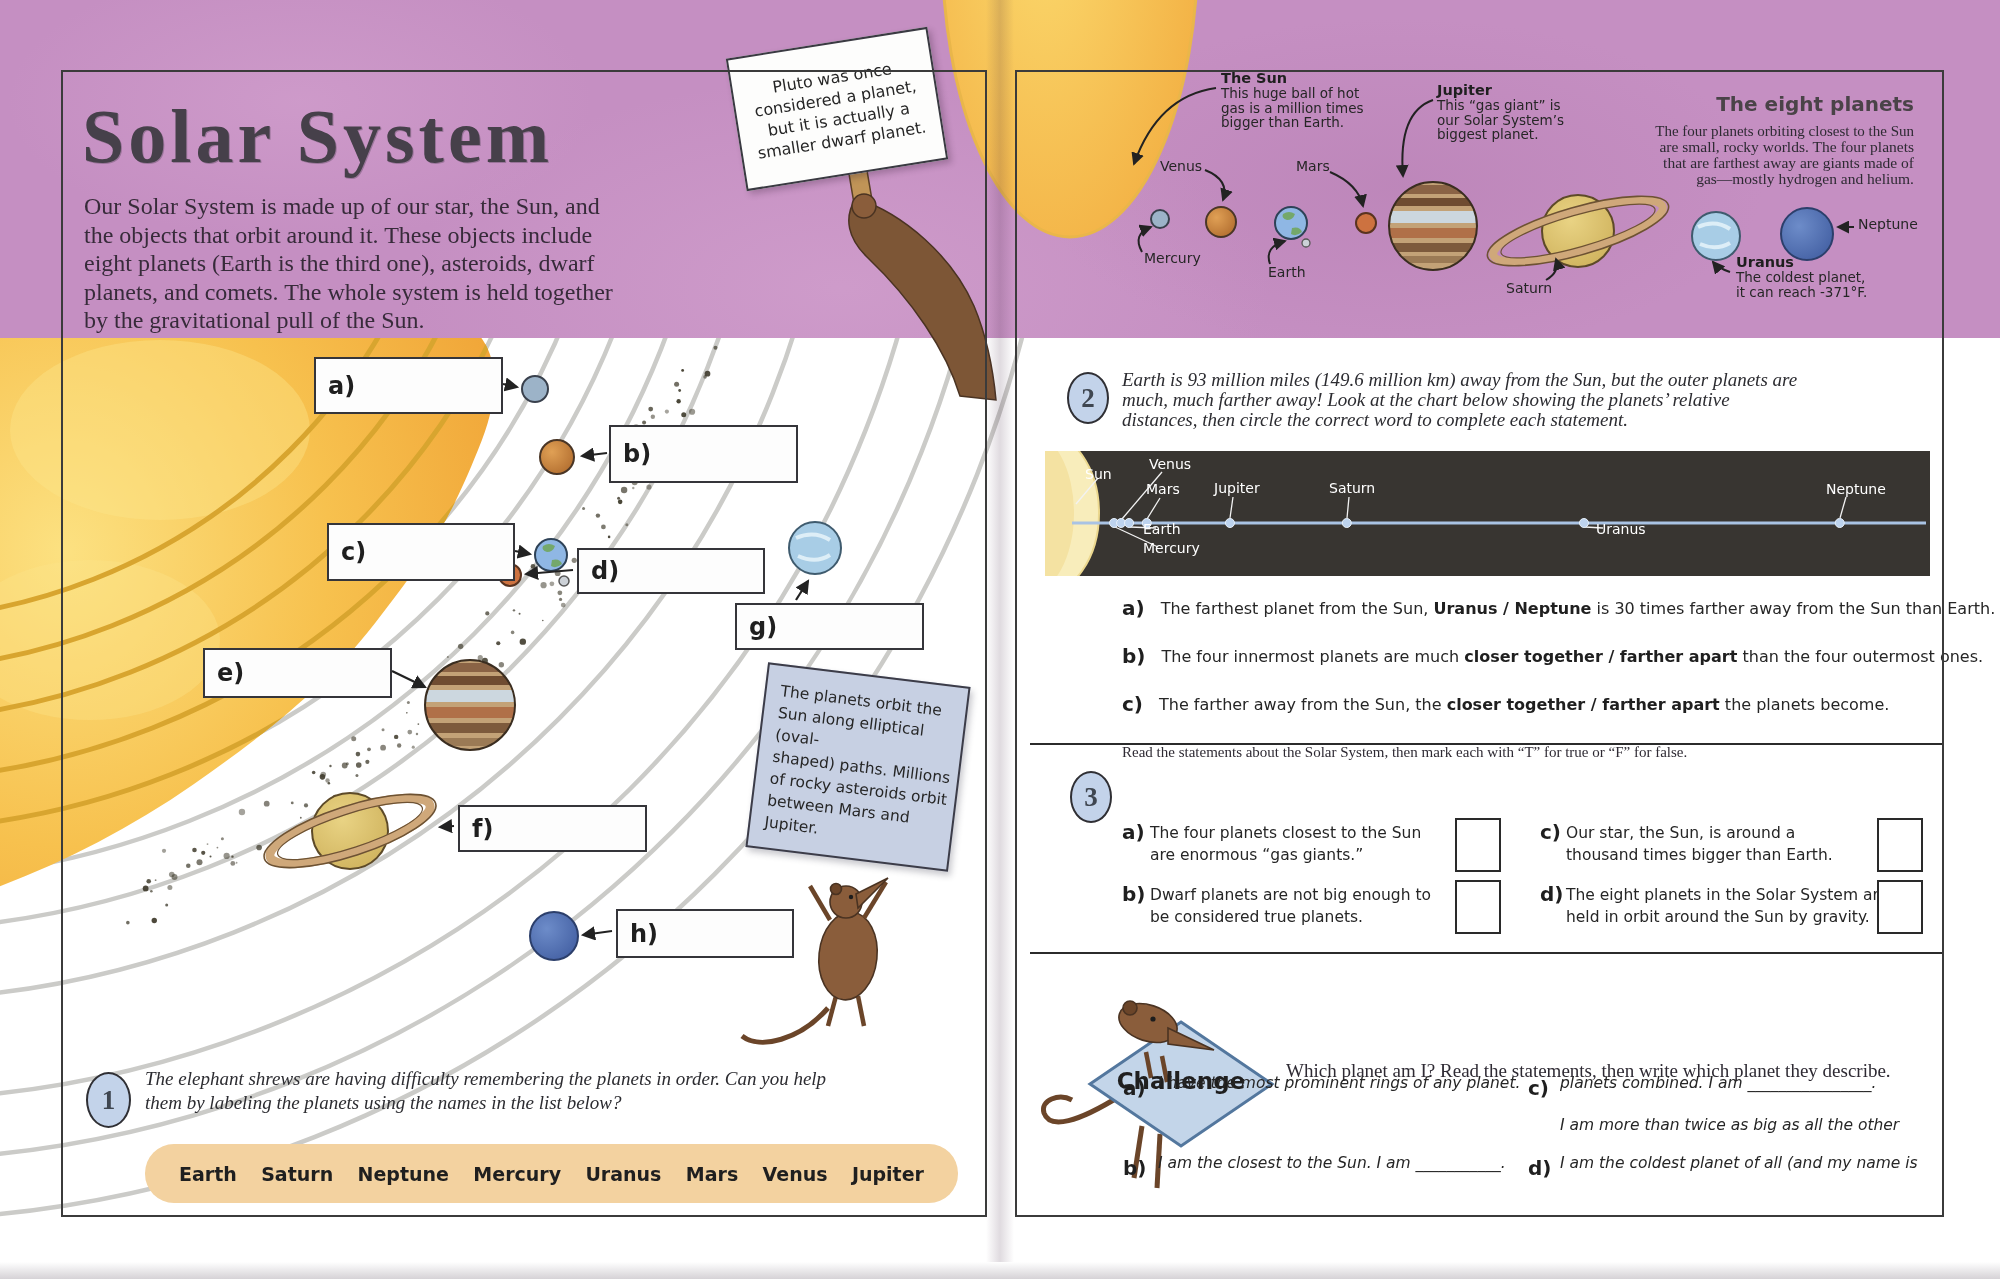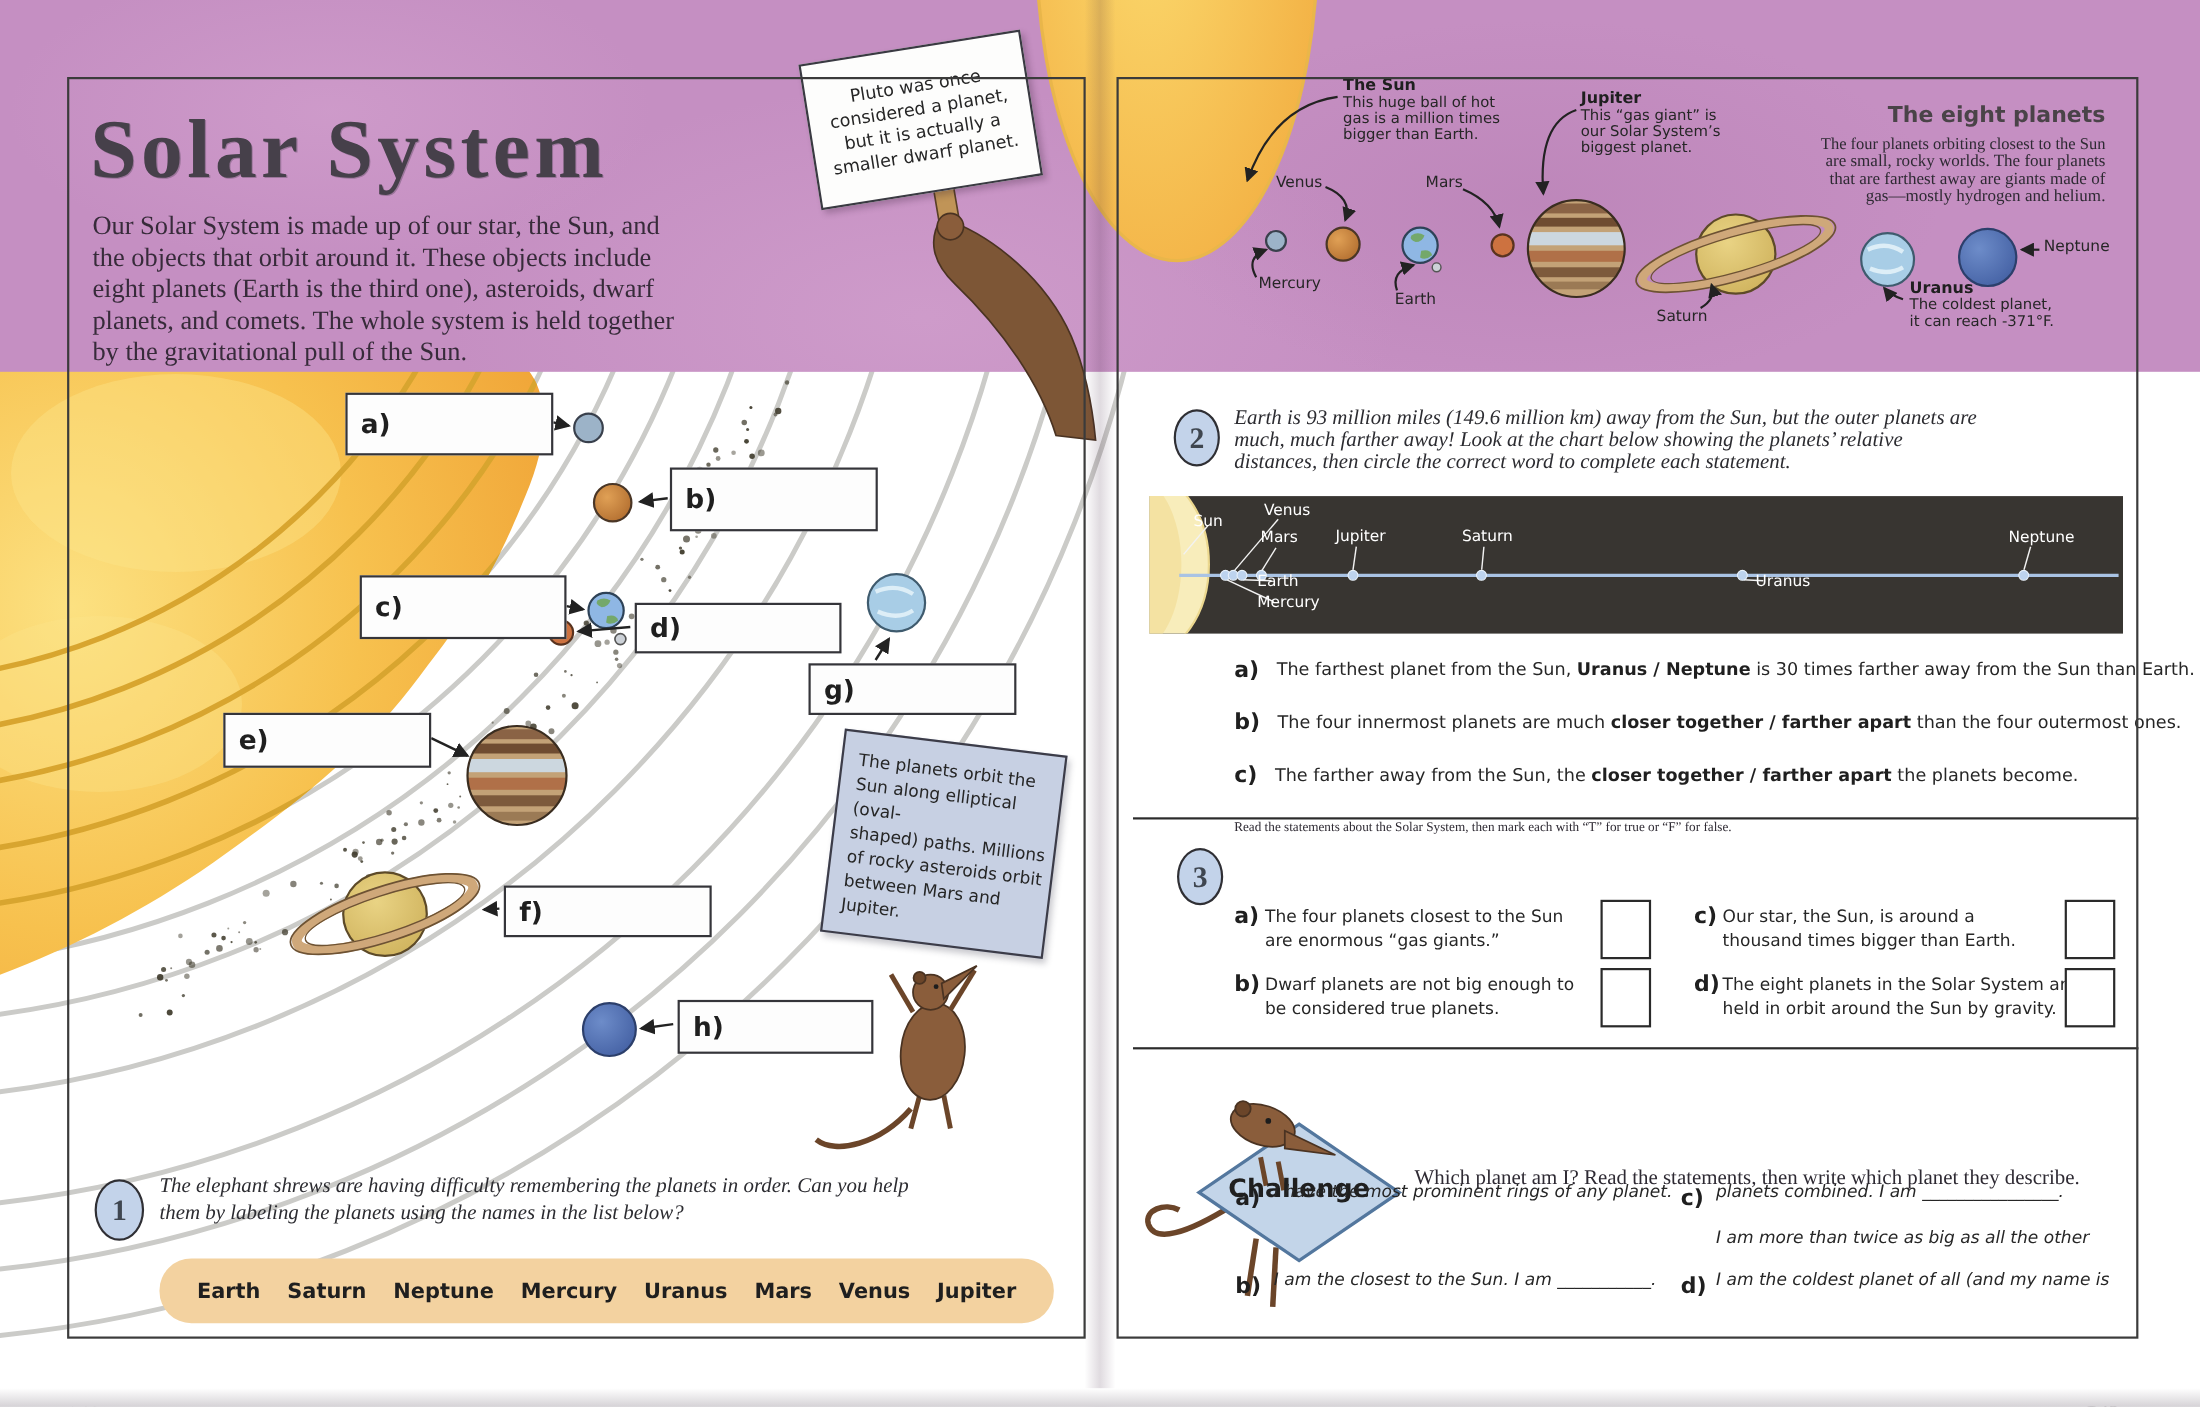--- a/index.html
+++ b/index.html
@@ -547,21 +547,21 @@
   <div class="abs stmt" style="left:1122px;top:644px">
     <span class="hwb lb">b)</span><span class="hw tx">The four innermost planets are much </span><span class="hwb tx">closer together</span><span class="hwb tx"> / </span><span class="hwb tx">farther apart</span><span class="hw tx"> than the four outermost ones.</span>
   </div>
   <div class="abs stmt" style="left:1122px;top:692px">
     <span class="hwb lb">c)</span><span class="hw tx">The farther away from the Sun, the </span><span class="hwb tx">closer together</span><span class="hwb tx"> / </span><span class="hwb tx">farther apart</span><span class="hw tx"> the planets become.</span>
   </div>
 
   <div class="abs divline" style="left:1030px;top:743px;width:914px"></div>
 
   <div class="abs badge" style="left:1070px;top:771px;width:38px;height:48px">3</div>
-  <div class="abs serif" style="left:1122px;top:744px;font-size:12px;z-index:7">Read the statements about the Solar System, then mark each with “T” for true or “F” for false.</div>
+  <div class="abs serif" style="left:1122px;top:744px;font-size:15px;z-index:7">Read the statements about the Solar System, then mark each with “T” for true or “F” for false.</div>
 
   <div class="abs hwb" style="left:1122px;top:820px;font-size:20px;z-index:7">a)</div>
   <div class="abs ex3item" style="left:1150px;top:822px;z-index:7">
     <div class="hw ln">The four planets closest to the Sun</div>
     <div class="hw ln">are enormous “gas giants.”</div>
   </div>
   <div class="abs tfbox" style="left:1455px;top:818px;width:42px;height:50px"></div>
 
   <div class="abs hwb" style="left:1540px;top:820px;font-size:20px;z-index:7">c)</div>
   <div class="abs ex3item" style="left:1566px;top:822px;z-index:7">

